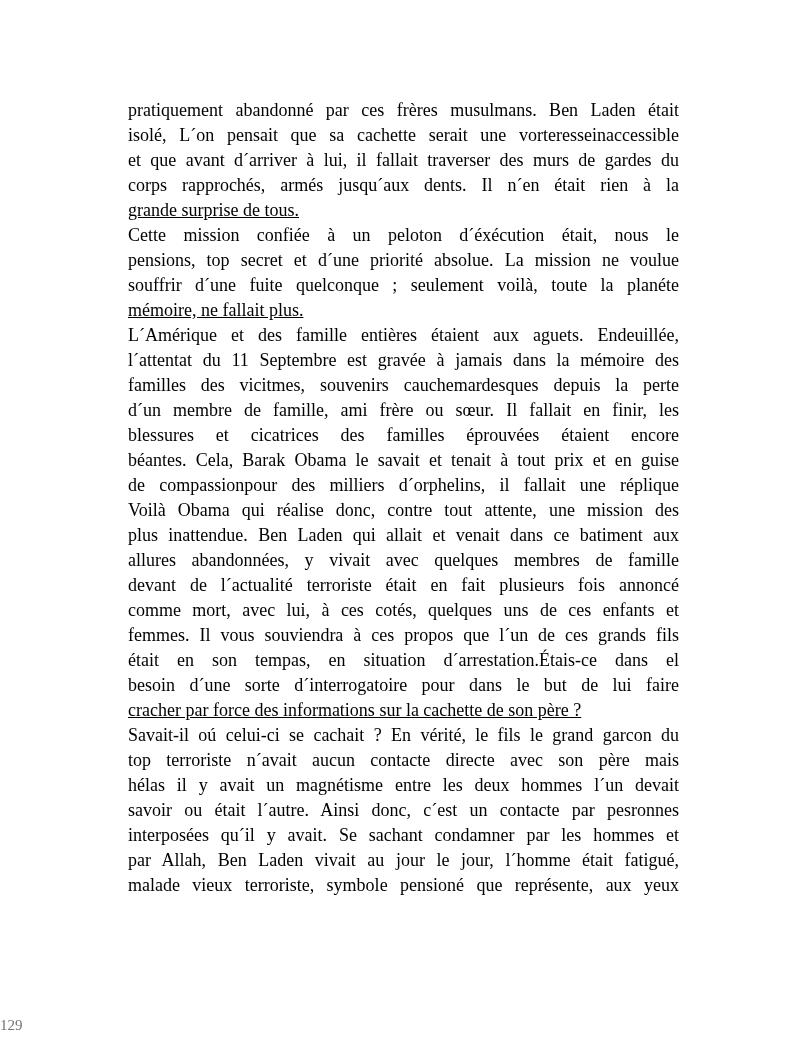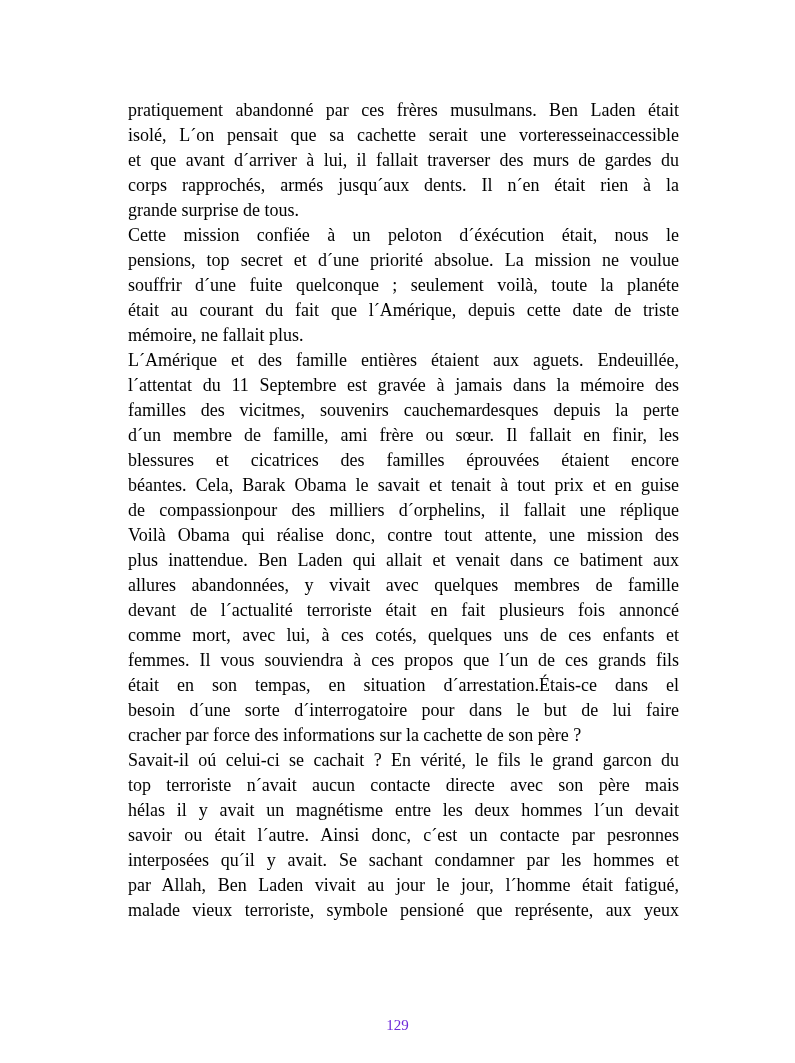--- a/index.html
+++ b/index.html
@@ -32,50 +32,50 @@
     height: 25px;
     text-align: justify;
     text-align-last: justify;
     white-space: nowrap; 
     white-space: normal;
     overflow: visible;
   }
   .line-natural {
     text-align: center;
     text-align-last: left;
+    text-decoration: underline;
   }
   .page-number {
     position: absolute;
     left: 0;
     right: 0;
     top: 1015px;
-    text-align: center;
+    text-align: left;
     font-size: 15px;
     line-height: 20px;
-    color: #6d28d9;
+    color: #737373;
     font-family: "Liberation Serif", serif;
   }
 </style>
 </head>
 <body>
 
 <div class="page">
   <div class="text-body">
       <div class="paragraph">
         <div class="line">pratiquement abandonné par ces frères musulmans. Ben Laden était</div>
         <div class="line">isolé, L´on pensait que sa cachette serait une vorteresseinaccessible</div>
         <div class="line">et que avant d´arriver à lui, il fallait traverser des murs de gardes du</div>
         <div class="line">corps rapprochés, armés jusqu´aux dents. Il n´en était rien à la</div>
         <div class="line line-natural">grande surprise de tous.</div>
       </div>
       <div class="paragraph">
         <div class="line">Cette mission confiée à un peloton d´éxécution était, nous le</div>
         <div class="line">pensions, top secret et d´une priorité absolue. La mission ne voulue</div>
         <div class="line">souffrir d´une fuite quelconque ; seulement voilà, toute la planéte</div>
-        <div class="line">était au courant du fait que l´Amérique, depuis cette date de triste</div>
         <div class="line line-natural">mémoire, ne fallait plus.</div>
       </div>
       <div class="paragraph">
         <div class="line">L´Amérique et des famille entières étaient aux aguets. Endeuillée,</div>
         <div class="line">l´attentat du 11 Septembre est gravée à jamais dans la mémoire des</div>
         <div class="line">familles des vicitmes, souvenirs cauchemardesques depuis la perte</div>
         <div class="line">d´un membre de famille, ami frère ou sœur. Il fallait en finir, les</div>
         <div class="line">blessures et cicatrices des familles éprouvées étaient encore</div>
         <div class="line">béantes. Cela, Barak Obama le savait et tenait à tout prix et en guise</div>
         <div class="line">de compassionpour des milliers d´orphelins, il fallait une réplique</div>

